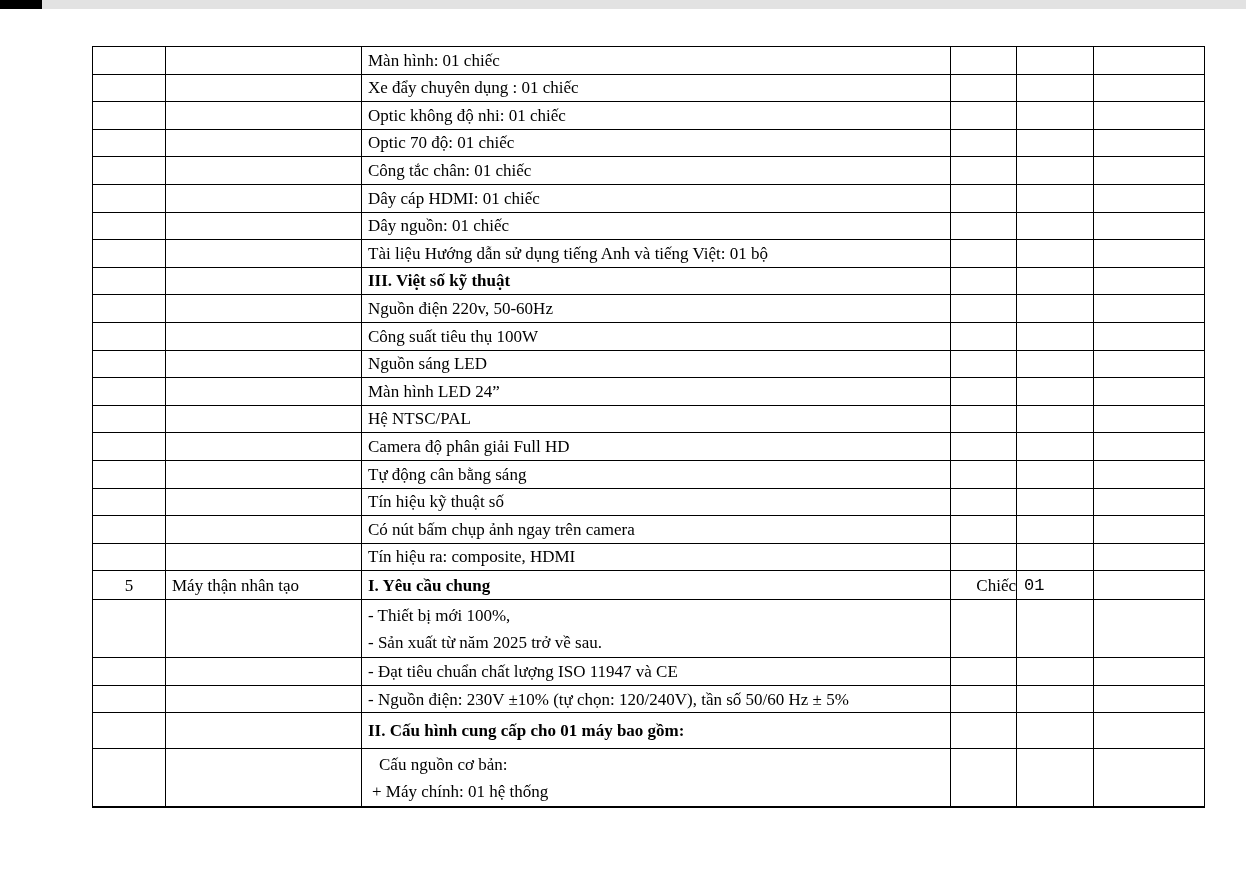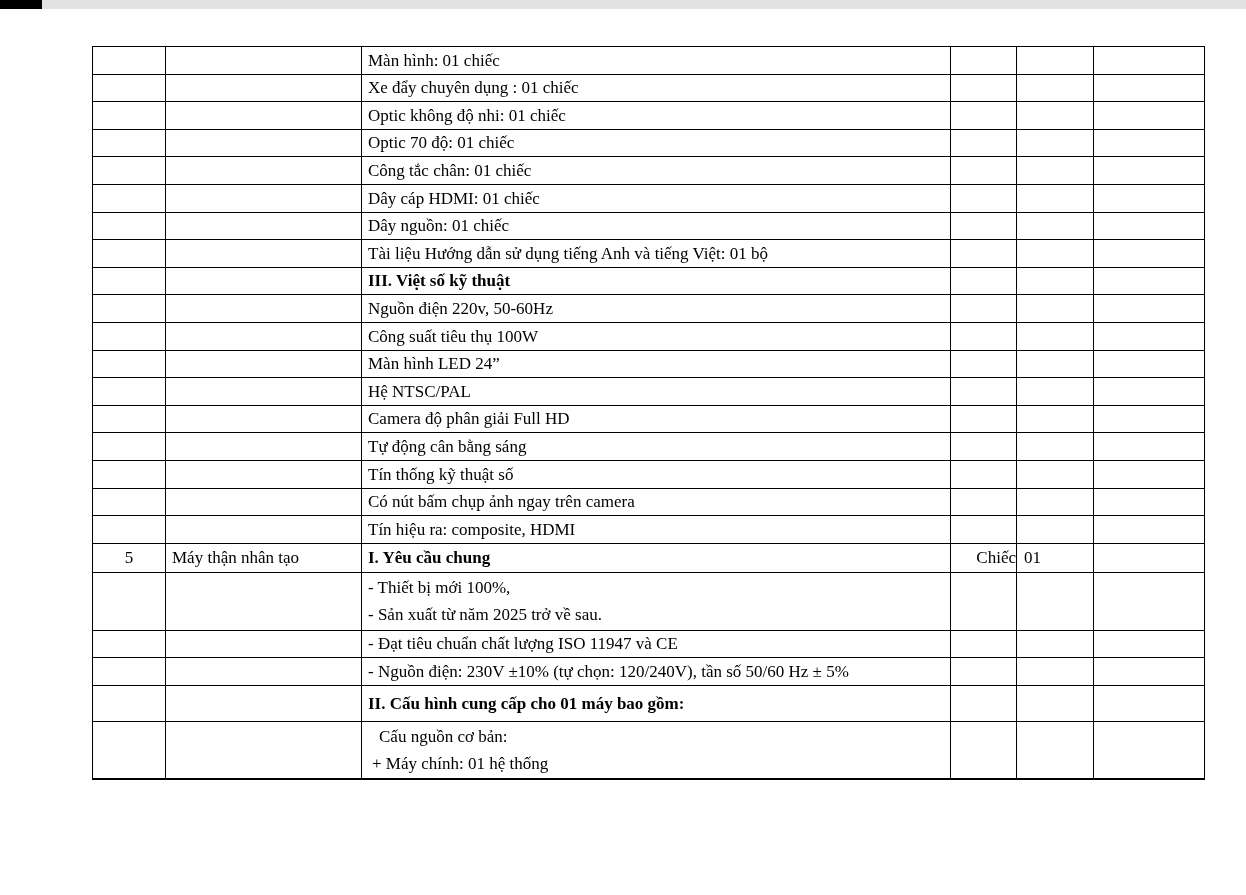--- a/index.html
+++ b/index.html
@@ -18,21 +18,21 @@
   }
   td{border:1px solid #000;vertical-align:middle;padding:0;overflow:hidden;white-space:nowrap;}
   tr{height:27.6px;}
   tr.r20{height:29px;}
   tr.r-tall{height:58px;}
   tr.r-sec{height:36px;}
   .c-no{text-align:center;}
   .c-name{padding-left:6px;}
   .c-desc{padding-left:6px;}
   .c-unit{text-align:right;}
-  .c-qty{padding-left:7px;}
+  .c-qty{padding-left:7px;font-family:Liberation Mono, monospace;}
   .b{font-weight:bold;}
   .dl{line-height:27px;}
   .ind-a{padding-left:11px;}
   .ind-b{padding-left:4px;}
 </style>
 </head>
 <body>
 
 <div class="topbar">
   <div class="topbar-black"></div>
@@ -133,20 +133,28 @@
     <td class="c-no"></td>
           <td class="c-name"></td>
           <td class="c-desc">Công suất tiêu thụ 100W</td>
           <td class="c-unit"></td>
           <td class="c-qty"></td>
           <td class="c-note"></td>
   </tr>
   <tr>
     <td class="c-no"></td>
           <td class="c-name"></td>
+          <td class="c-desc">Nguồn sáng LED</td>
+          <td class="c-unit"></td>
+          <td class="c-qty"></td>
+          <td class="c-note"></td>
+  </tr>
+  <tr>
+    <td class="c-no"></td>
+          <td class="c-name"></td>
           <td class="c-desc">Màn hình LED 24”</td>
           <td class="c-unit"></td>
           <td class="c-qty"></td>
           <td class="c-note"></td>
   </tr>
   <tr>
     <td class="c-no"></td>
           <td class="c-name"></td>
           <td class="c-desc">Hệ NTSC/PAL</td>
           <td class="c-unit"></td>
@@ -165,21 +173,21 @@
     <td class="c-no"></td>
           <td class="c-name"></td>
           <td class="c-desc">Tự động cân bằng sáng</td>
           <td class="c-unit"></td>
           <td class="c-qty"></td>
           <td class="c-note"></td>
   </tr>
   <tr>
     <td class="c-no"></td>
           <td class="c-name"></td>
-          <td class="c-desc">Tín thống kỹ thuật số</td>
+          <td class="c-desc">Tín hiệu kỹ thuật số</td>
           <td class="c-unit"></td>
           <td class="c-qty"></td>
           <td class="c-note"></td>
   </tr>
   <tr>
     <td class="c-no"></td>
           <td class="c-name"></td>
           <td class="c-desc">Có nút bấm chụp ảnh ngay trên camera</td>
           <td class="c-unit"></td>
           <td class="c-qty"></td>

